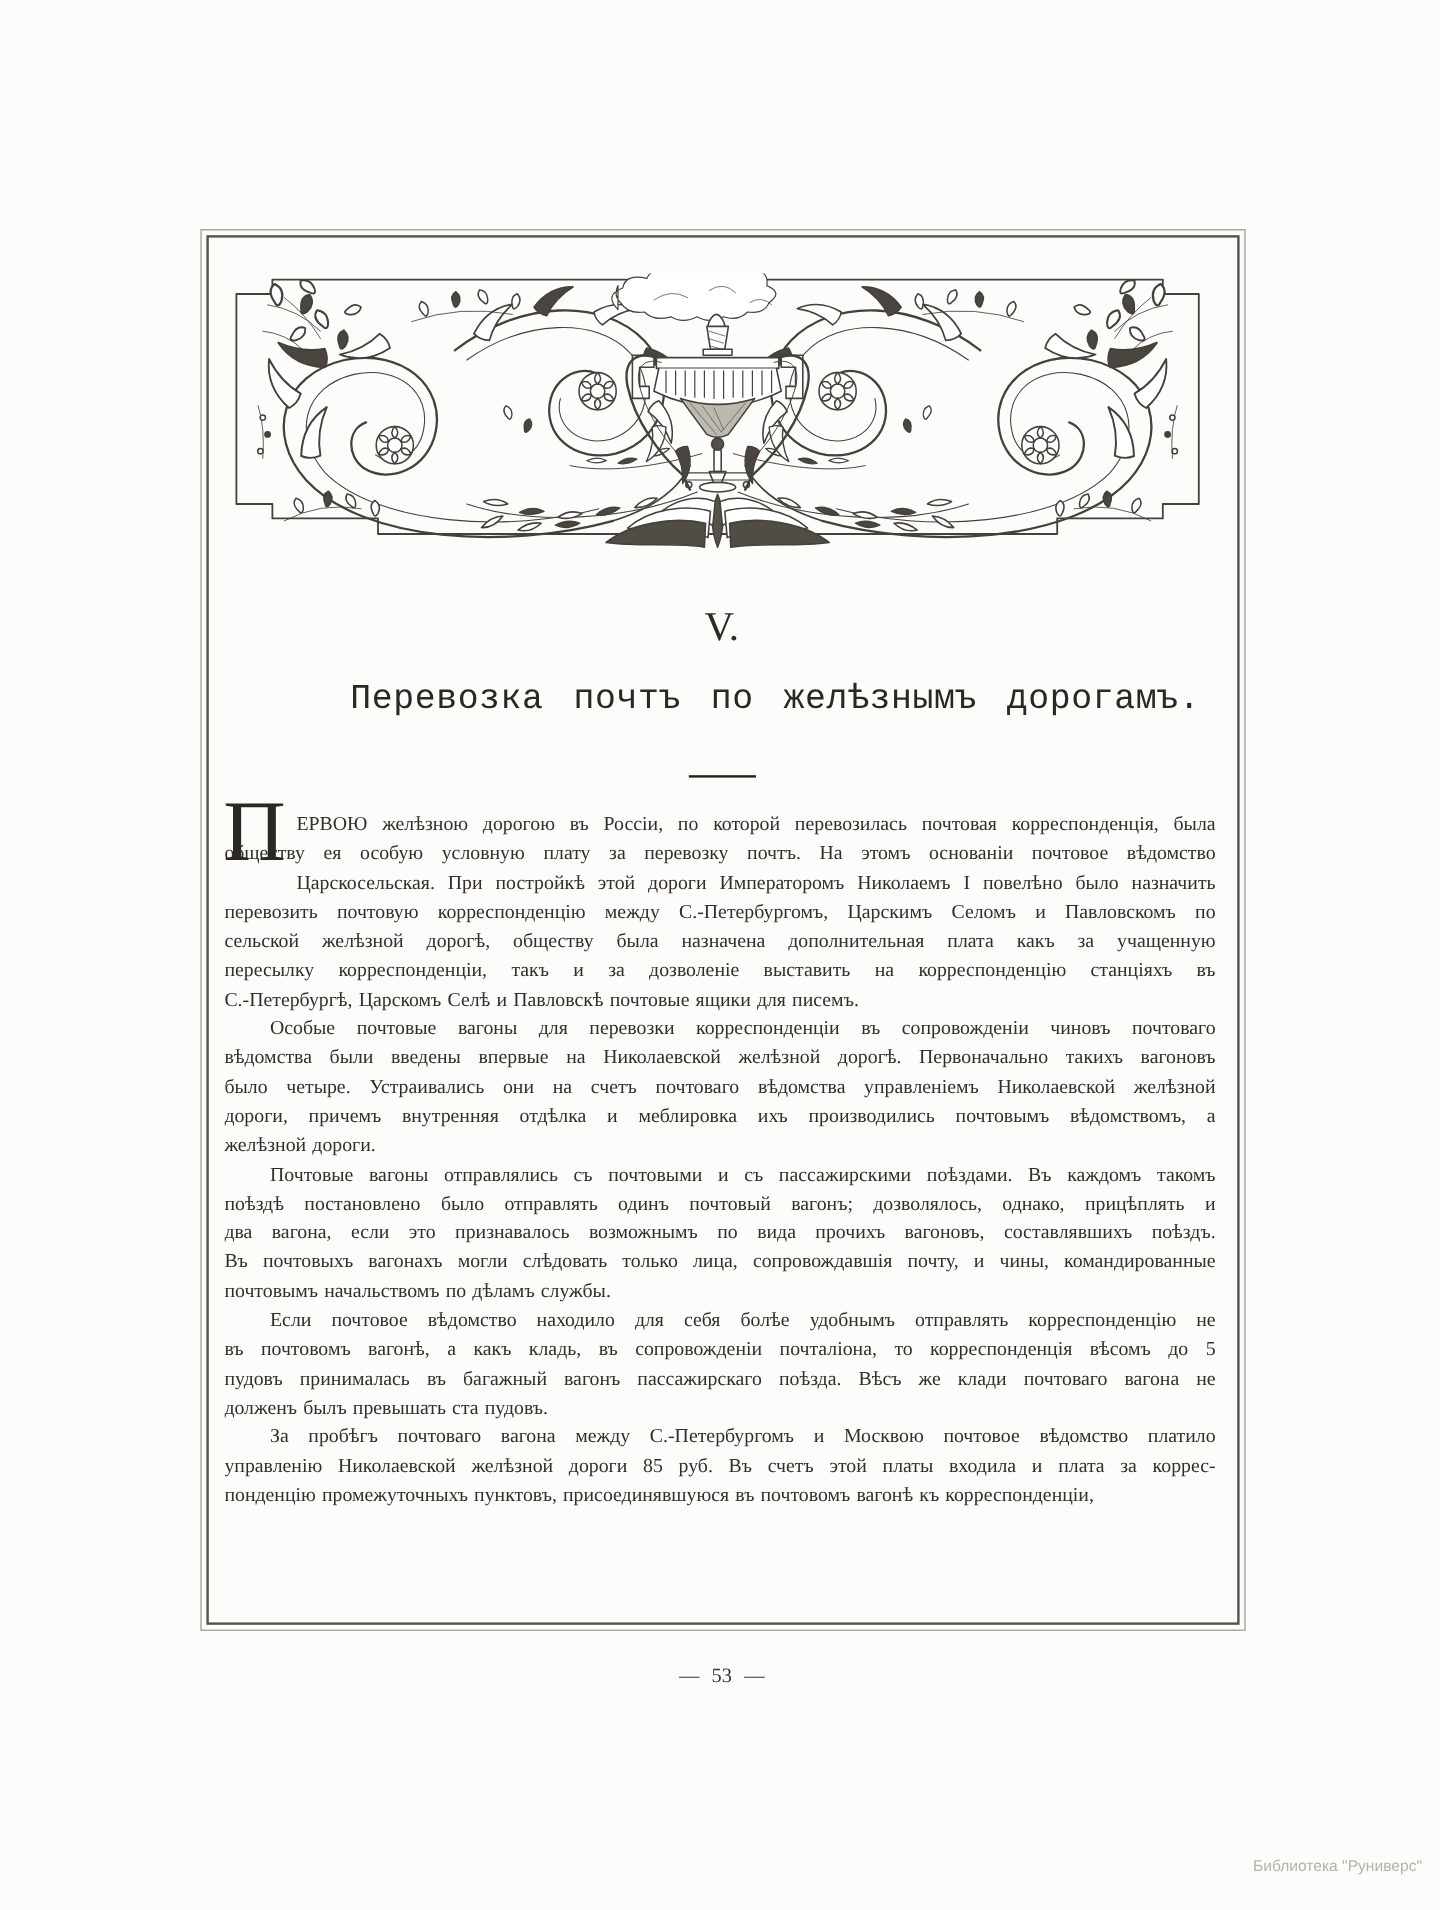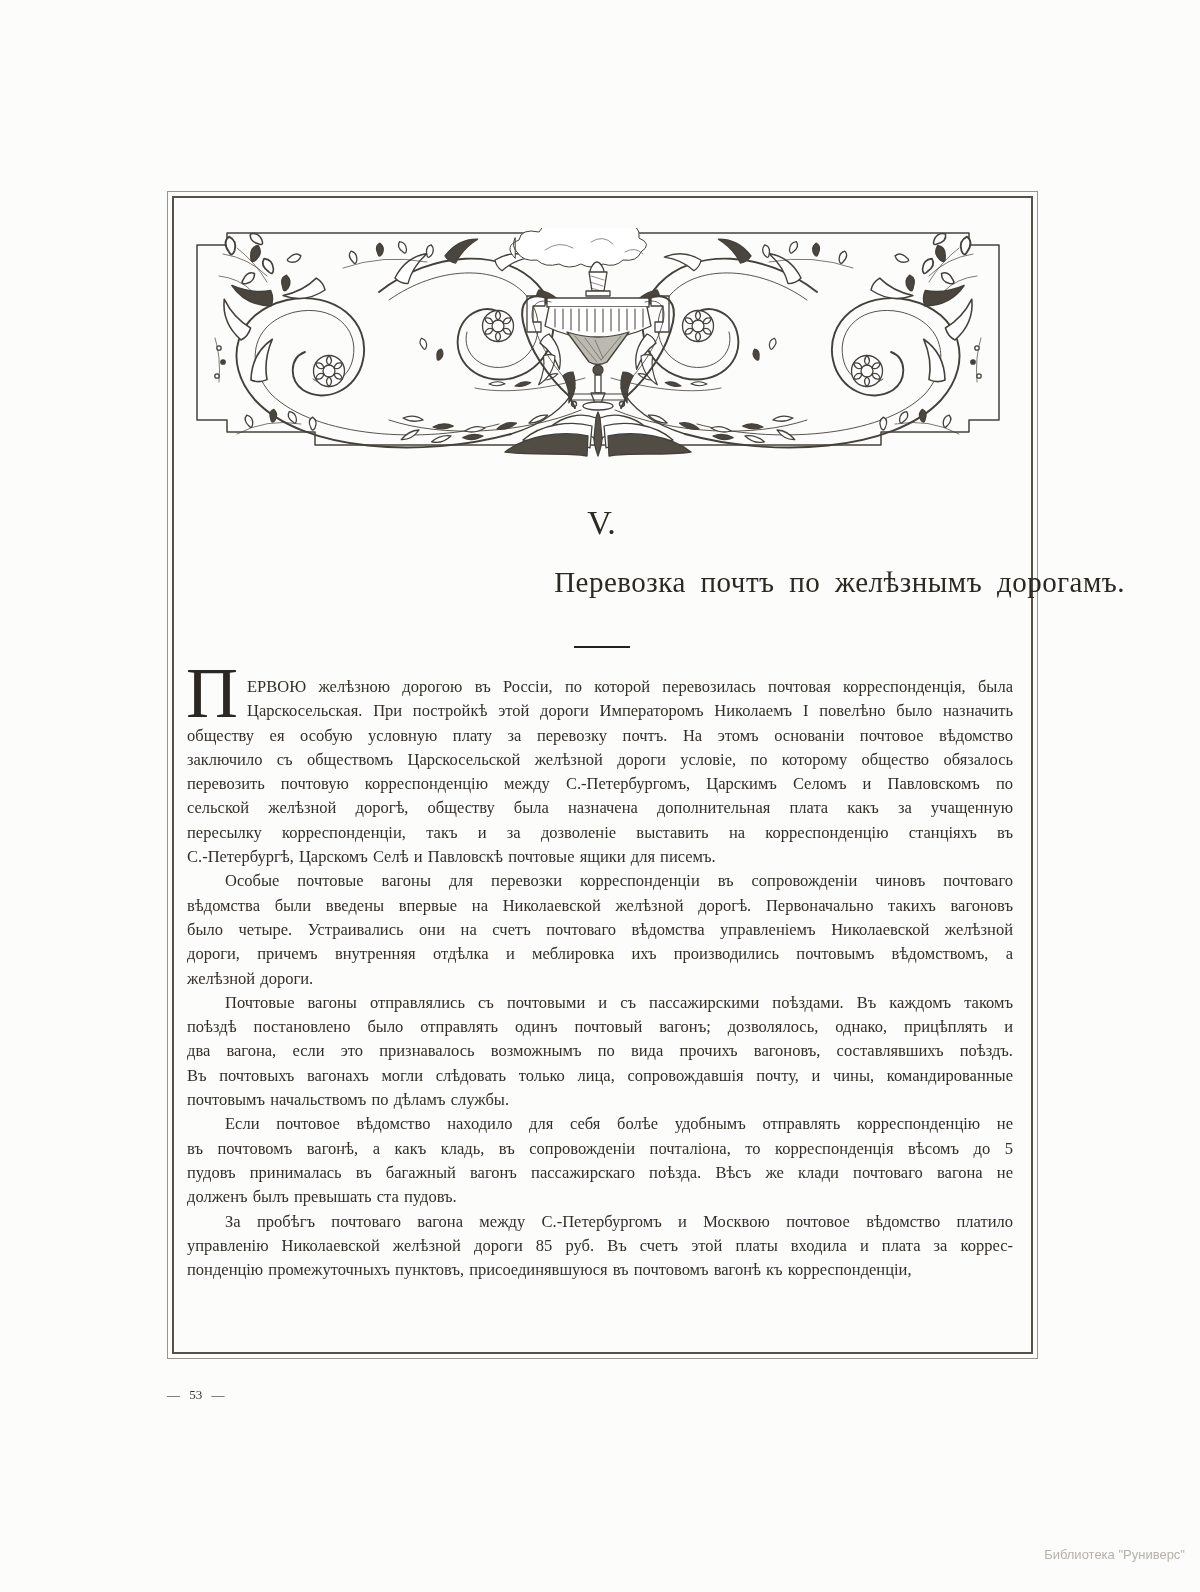--- a/index.html
+++ b/index.html
@@ -9,37 +9,37 @@
   .frame-outer{position:absolute;left:167px;top:191px;width:869px;height:1166px;
                border:1px solid #98958e;}
   .frame-inner{position:absolute;left:4px;top:4px;right:4px;bottom:4px;
                border:2px solid #56524a;}
   
   .ornament{position:absolute;left:193px;top:228px;width:810px;height:236px;}
   .ornament svg{display:block;}
   
   .chapter-no{position:absolute;left:167px;top:504px;width:869px;text-align:center;
               font-size:34px;color:#2d2a24;}
-  .chapter-title{position:absolute;left:167px;top:566px;width:958px;text-align:right;
-                 font-size:29px;letter-spacing:.5px;word-spacing:7px;color:#2b2822;}
+  .chapter-title{position:absolute;left:167px;top:566px;width:958px;text-align:center;
+                 font-size:29px;letter-spacing:.5px;word-spacing:7px;color:#2b2822;font-family:Liberation Mono, monospace;}
   .title-divider{position:absolute;left:574px;top:646px;width:56px;height:0;
                  border-top:2.5px solid #24211c;}
   
   .body-text{position:absolute;left:187px;top:675px;width:826px;font-size:16.5px;}
   .para{position:relative;}
   .bl{height:24.3px;line-height:24.3px;white-space:nowrap;overflow:hidden;
       text-align:justify;text-align-last:justify;word-spacing:1px;}
   .bl.last{text-align-last:left;}
   .bl.dc{padding-left:60px;}
   .bl.ind{text-indent:38px;}
   .dropcap{position:absolute;left:-1px;top:-18px;font-size:72px;line-height:1;
            color:#2b2722;}
   
-  .page-number{position:absolute;left:167px;top:1387px;width:869px;text-align:left;
-               font-size:13px;word-spacing:6px;color:#3a362e;}
+  .page-number{position:absolute;left:167px;top:1387px;width:869px;text-align:center;
+               font-size:17px;word-spacing:6px;color:#3a362e;}
   .watermark{position:absolute;right:15px;top:1547px;font-size:13px;
              font-family:"Liberation Sans","DejaVu Sans",sans-serif;color:#b5b2aa;}
   .eng{stroke:#44413a;fill:none;stroke-width:1.3;stroke-linecap:round;stroke-linejoin:round;}
 </style>
 </head>
 <body>
 
 <div class="sheet">
 
   <div class="frame-outer">
@@ -164,23 +164,22 @@
   </div>
 
   <div class="chapter-no">V.</div>
   <div class="chapter-title">Перевозка почтъ по желѣзнымъ дорогамъ.</div>
   <div class="title-divider"></div>
 
   <div class="body-text">
     <div class="para">
       <span class="dropcap">П</span>
       <div class="bl dc">ЕРВОЮ желѣзною дорогою въ Россіи, по которой перевозилась почтовая корреспонденція, была</div>
+      <div class="bl">обществу ея особую условную плату за перевозку почтъ. На этомъ основаніи почтовое вѣдомство</div>
       <div class="bl dc">Царскосельская. При постройкѣ этой дороги Императоромъ Николаемъ I повелѣно было назначить</div>
-      <div class="bl">обществу ея особую условную плату за перевозку почтъ. На этомъ основаніи почтовое вѣдомство</div>
-      <div class="bl">заключило съ обществомъ Царскосельской желѣзной дороги условіе, по которому общество обязалось</div>
       <div class="bl">перевозить почтовую корреспонденцію между С.-Петербургомъ, Царскимъ Селомъ и Павловскомъ по</div>
       <div class="bl">сельской желѣзной дорогѣ, обществу была назначена дополнительная плата какъ за учащенную</div>
       <div class="bl">пересылку корреспонденціи, такъ и за дозволеніе выставить на корреспонденцію станціяхъ въ</div>
       <div class="bl last">С.-Петербургѣ, Царскомъ Селѣ и Павловскѣ почтовые ящики для писемъ.</div>
     </div>
     <div class="para">
       <div class="bl ind">Особые почтовые вагоны для перевозки корреспонденціи въ сопровожденіи чиновъ почтоваго</div>
       <div class="bl">вѣдомства были введены впервые на Николаевской желѣзной дорогѣ. Первоначально такихъ вагоновъ</div>
       <div class="bl">было четыре. Устраивались они на счетъ почтоваго вѣдомства управленіемъ Николаевской желѣзной</div>
       <div class="bl">дороги, причемъ внутренняя отдѣлка и меблировка ихъ производились почтовымъ вѣдомствомъ, а</div>

